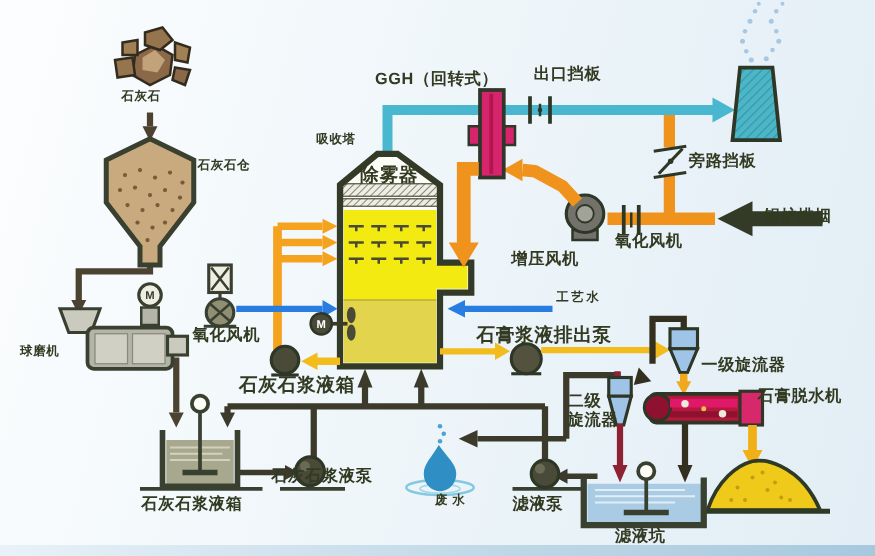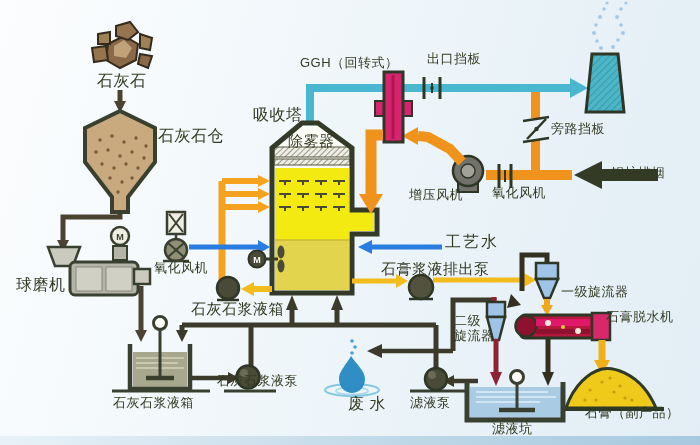--- a/index.html
+++ b/index.html
@@ -3,24 +3,24 @@
 <meta charset="utf-8">
 <style>
   html,body{margin:0;padding:0;}
   #stage{
     position:relative;width:700px;height:445px;overflow:hidden;
     background:linear-gradient(105deg,#fcfdfe 0%,#f2f8fb 35%,#e7f1f7 75%,#e2edf5 100%);
     font-family:"Liberation Sans","DejaVu Sans",sans-serif;
   }
   #scene{position:absolute;left:0;top:0;}
   .lbl{
-    position:absolute;font-weight:400;font-size:13px;line-height:1.15;
+    position:absolute;font-weight:700;font-size:13px;line-height:1.15;
     color:var(--label-color,#333a22);white-space:pre-line;letter-spacing:0.5px;
   }
-  .fs14{font-size:16px;}
+  .fs14{font-size:10px;}
   .fs12{font-size:15px;}
   .sp2{letter-spacing:2px;}
   .edge{
     position:absolute;left:0;right:0;bottom:0;height:9px;
     background:linear-gradient(to right,#e6f0f7,#b9d4e5 55%,#9cc2da);
     opacity:.85;
   }
 </style>
 </head>
 <body>
@@ -350,26 +350,25 @@
 <div class="lbl fs14" style="left:253px;top:106px">吸收塔</div>
 <div class="lbl fs12" style="left:288px;top:132px">除雾器</div>
 <div class="lbl fs12" style="left:191px;top:300px">石灰石浆液箱</div>
 <div class="lbl" style="left:113px;top:396px">石灰石浆液箱</div>
 <div class="lbl" style="left:217px;top:374px">石灰石浆液泵</div>
 <div class="lbl" style="left:300px;top:56px">GGH（回转式）</div>
 <div class="lbl" style="left:427px;top:52px">出口挡板</div>
 <div class="lbl" style="left:551px;top:122px">旁路挡板</div>
 <div class="lbl" style="left:492px;top:186px">氧化风机</div>
 <div class="lbl" style="left:611px;top:166px">锅炉排烟</div>
-<div class="lbl" style="left:409px;top:188px">增压风机</div>
+<div class="lbl" style="left:409px;top:200px">增压风机</div>
 <div class="lbl fs14 sp2" style="left:445px;top:233px">工艺水</div>
 <div class="lbl fs12" style="left:381px;top:260px">石膏浆液排出泵</div>
 <div class="lbl" style="left:561px;top:285px">一级旋流器</div>
 <div class="lbl" style="left:454px;top:314px">二级
 旋流器</div>
 <div class="lbl" style="left:606px;top:310px">石膏脱水机</div>
-<div class="lbl" style="left:585px;top:406px">石膏（副产品）</div>
 <div class="lbl" style="left:492px;top:422px">滤液坑</div>
 <div class="lbl" style="left:410px;top:396px">滤液泵</div>
 <div class="lbl fs14" style="left:348px;top:395px">废 水</div>
 
 <div class="edge"></div>
 </div>
 
 </body></html>

